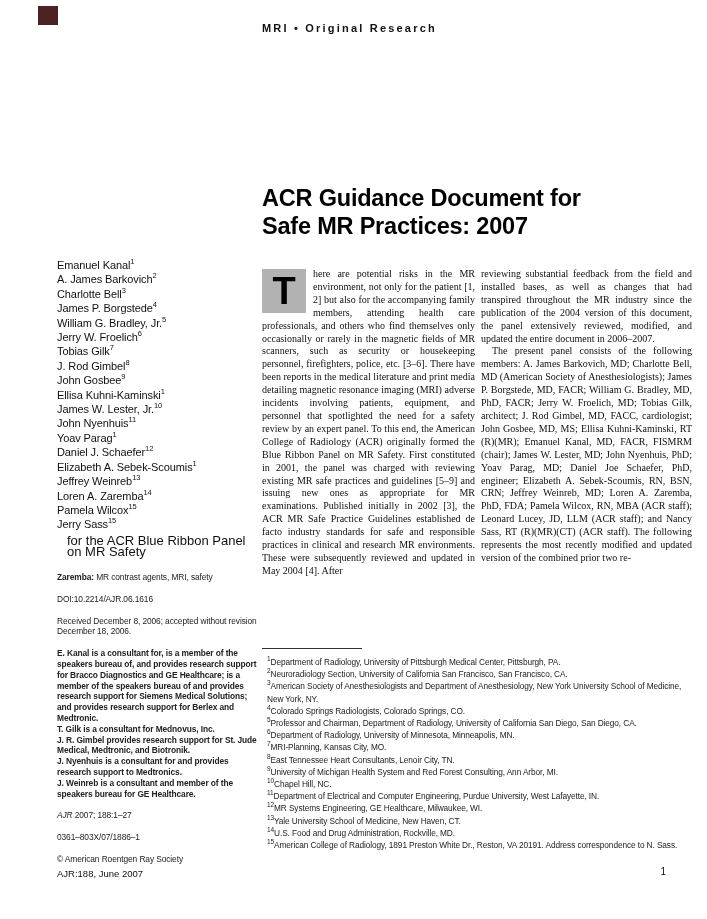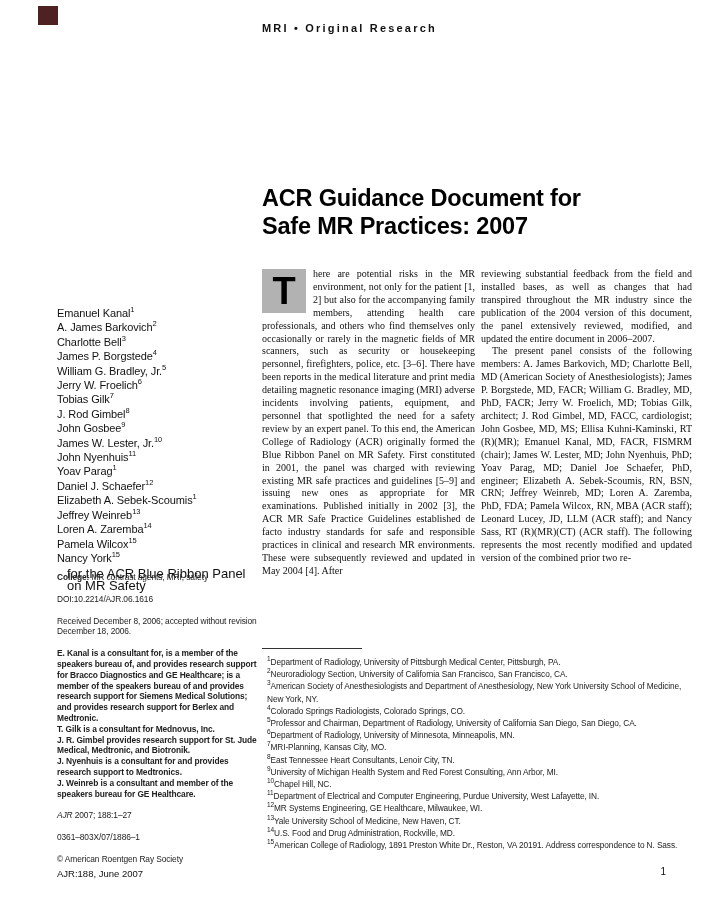--- a/index.html
+++ b/index.html
@@ -19,21 +19,21 @@
     position:absolute;left:262px;top:22px;
     font-size:11px;font-weight:bold;letter-spacing:2.2px;
     color:#111;
   }
   .title{
     position:absolute;left:262px;top:184px;width:420px;
     font-size:23.5px;font-weight:bold;line-height:28px;
     letter-spacing:-0.2px;color:#000;
   }
   .author-col{
-    position:absolute;left:57px;top:258px;width:200px;margin-top:48px;
+    position:absolute;left:57px;top:258px;width:200px;
   }
   .author-line{
     font-size:11px;line-height:14.4px;letter-spacing:-0.1px;color:#111;
   }
   .author-line sup{font-size:7.5px;line-height:0;}
   .byline-note{
     margin-top:3px;padding-left:10px;
     font-size:13px;line-height:11.5px;color:#111;
   }
   .meta-col{
@@ -98,35 +98,36 @@
     <div>
         <div class="author-line"><span>Emanuel Kanal</span><sup>1</sup></div>
         <div class="author-line"><span>A. James Barkovich</span><sup>2</sup></div>
         <div class="author-line"><span>Charlotte Bell</span><sup>3</sup></div>
         <div class="author-line"><span>James P. Borgstede</span><sup>4</sup></div>
         <div class="author-line"><span>William G. Bradley, Jr.</span><sup>5</sup></div>
         <div class="author-line"><span>Jerry W. Froelich</span><sup>6</sup></div>
         <div class="author-line"><span>Tobias Gilk</span><sup>7</sup></div>
         <div class="author-line"><span>J. Rod Gimbel</span><sup>8</sup></div>
         <div class="author-line"><span>John Gosbee</span><sup>9</sup></div>
+        <div class="author-line"><span>Ellisa Kuhni-Kaminski</span><sup>1</sup></div>
         <div class="author-line"><span>James W. Lester, Jr.</span><sup>10</sup></div>
         <div class="author-line"><span>John Nyenhuis</span><sup>11</sup></div>
         <div class="author-line"><span>Yoav Parag</span><sup>1</sup></div>
         <div class="author-line"><span>Daniel J. Schaefer</span><sup>12</sup></div>
         <div class="author-line"><span>Elizabeth A. Sebek-Scoumis</span><sup>1</sup></div>
         <div class="author-line"><span>Jeffrey Weinreb</span><sup>13</sup></div>
         <div class="author-line"><span>Loren A. Zaremba</span><sup>14</sup></div>
         <div class="author-line"><span>Pamela Wilcox</span><sup>15</sup></div>
-        <div class="author-line"><span>Nancy York</span><sup>15</sup></div>
+        <div class="author-line"><span>Jerry Sass</span><sup>15</sup></div>
       </div>
     <div class="byline-note">for the ACR Blue Ribbon Panel on MR Safety</div>
   </div>
 
   <div class="meta-col">
-    <div class="meta-block"><b>College:</b><span> MR contrast agents, MRI, safety</span></div>
+    <div class="meta-block"><b>Zaremba:</b><span> MR contrast agents, MRI, safety</span></div>
     <div class="meta-block">DOI:10.2214/AJR.06.1616</div>
     <div class="meta-block">Received December 8, 2006; accepted without revision December 18, 2006.</div>
     <div class="meta-block disclosures">
         <p>E. Kanal is a consultant for, is a member of the speakers bureau of, and provides research support for Bracco Diagnostics and GE Healthcare; is a member of the speakers bureau of and provides research support for Siemens Medical Solutions; and provides research support for Berlex and Medtronic.</p>
         <p>T. Gilk is a consultant for Mednovus, Inc.</p>
         <p>J. R. Gimbel provides research support for St. Jude Medical, Medtronic, and Biotronik.</p>
         <p>J. Nyenhuis is a consultant for and provides research support to Medtronics.</p>
         <p>J. Weinreb is a consultant and member of the speakers bureau for GE Healthcare.</p>
       </div>
     <div class="meta-block"><span class="citation-italic">AJR</span><span> 2007; 188:1–27</span></div>

